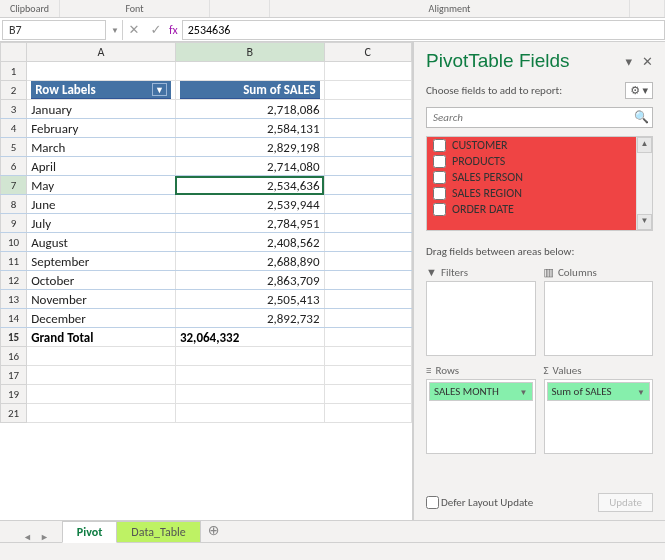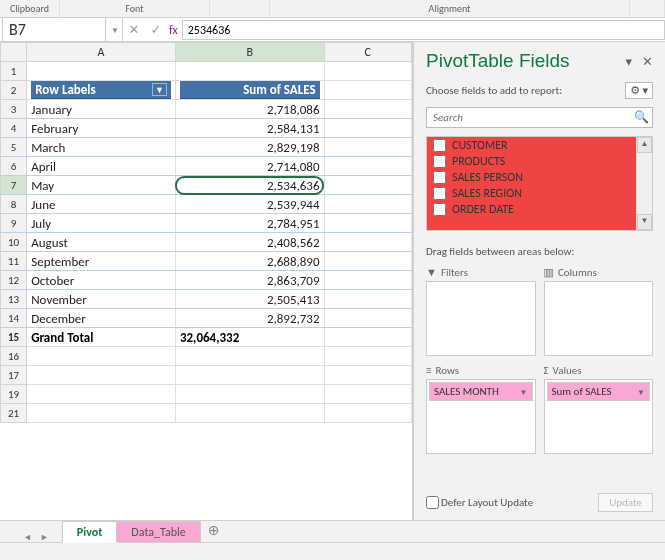--- a/index.html
+++ b/index.html
@@ -9,21 +9,21 @@
   .ribbon-labels { display: flex; height: 18px; background: #f3f2f1; border-bottom: 1px solid #d0d0d0; font-size: 10px; color: #606060; }
   .ribbon-labels div { border-right: 1px solid #e0e0e0; text-align: center; padding-top: 2px; }
   .rb1 { width: 60px; }
   .rb2 { width: 150px; }
   .rb3 { width: 60px; }
   .rb4 { flex: 1; }
   .rb5 { width: 35px; }
 
   
   .formula-row { display: flex; align-items: center; height: 24px; background: #fff; border-bottom: 1px solid #d0d0d0; }
-  .namebox { width: 104px; border: 1px solid #ccc; padding: 2px 6px; font-size: 16px; color: #333; background: #fff; margin: 0 2px; }
+  .namebox { width: 104px; border: 1px solid #ccc; padding: 2px 6px; font-size: 12px; color: #333; background: #fff; margin: 0 2px; }
   .namebox-arrow { color: #888; font-size: 8px; padding: 0 3px; }
   .fx-btn { width: 22px; text-align: center; color: #999; font-size: 13px; }
   .fx-lbl { color: #a21caf; padding: 0 4px 0 2px; font-size: 12px; }
   .formula-input { flex: 1; border: 1px solid #ccc; padding: 2px 5px; font-size: 12px; background: #fff; }
 
   .main { display: flex; height: 478px; }
 
   
   .sheet { flex: 1; background: #fff; border-right: 1px solid #d0d0d0; position: relative; }
   table.grid { border-collapse: collapse; width: 100%; }
@@ -38,21 +38,21 @@
 
   
   .pv-header { background: #4472a4; color: #fff; font-weight: bold; padding: 1px 4px; display: flex; align-items: center; justify-content: space-between; border-bottom: 1px solid #2f5496; }
   .pv-header-right { background: #4472a4; color: #fff; font-weight: bold; text-align: right; padding: 1px 4px; border-bottom: 1px solid #2f5496; }
   .pv-header .dd { color: #fff; font-size: 9px; border: 1px solid #9cb7d8; padding: 0 2px; background: #4472a4; }
   .pv-row td.label { color: #222; }
   .pv-row td.val { text-align: right; color: #222; }
   .pv-row td    { border-bottom: 1px solid #bcd0e6 !important; }
   .pv-total td { font-weight: bold; border-top: 1px solid #4472a4 !important; }
 
-  .active-cell { outline: 2px solid #217346; outline-offset: -2px; position: relative; border-radius: 9px; }
+  .active-cell { outline: 2px solid #217346; outline-offset: -2px; position: relative; }
 
   
   .pane { width: 252px; background: #f3f2f1; border-left: 1px solid #d0d0d0; padding: 4px 12px 8px 12px; display: flex; flex-direction: column; }
   .pane-title { display: flex; align-items: center; justify-content: space-between; margin: 4px 0 10px 0; gap: 36px; }
   .pane-title h2 { color: #0e7c42; font-weight: normal; font-size: 19px; font-family: "Segoe UI Light","Segoe UI",Arial; }
   .pane-title .tools { display: flex; gap: 10px; color: #666; }
   .pane-title .tools span { font-size: 13px; }
   .pane-sub { font-size: 11px; color: #555; display: flex; justify-content: space-between; align-items: center; margin-bottom: 8px; }
   .gear { border: 1px solid #bbb; padding: 1px 4px; font-size: 11px; background: #fff; color: #555; }
   .search { position: relative; margin-bottom: 8px; }
@@ -62,31 +62,31 @@
   .field-list .scroll { position: absolute; right: 0; top: 0; bottom: 0; width: 16px; background: #f0f0f0; border-left: 1px solid #ddd; }
   .field-list .scroll .up, .field-list .scroll .down { height: 16px; text-align: center; font-size: 8px; color: #666; background: #e8e8e8; border: 1px solid #ccc; }
   .field-list .scroll .down { position: absolute; bottom: 0; left: 0; right: 0; }
   .field-item { display: flex; align-items: center; gap: 6px; padding: 1px 6px; font-size: 12px; color: #333; }
   .field-item input { margin: 0; }
   .drag-label { font-size: 11px; color: #555; margin-bottom: 8px; }
   .areas { display: grid; grid-template-columns: 1fr 1fr; grid-template-rows: 90px 90px; gap: 8px; margin-bottom: 10px; }
   .area { display: flex; flex-direction: column; }
   .area-title { font-size: 11px; color: #666; display: flex; align-items: center; gap: 4px; margin-bottom: 2px; }
   .area-box { flex: 1; background: #fff; border: 1px solid #ccc; padding: 2px; }
-  .chip { background: #f9a8d4; border: 1px solid #ccc; font-size: 11px; padding: 2px 4px; display: flex; justify-content: space-between; align-items: center; color: #333; }
+  .chip { background: #86efac; border: 1px solid #ccc; font-size: 11px; padding: 2px 4px; display: flex; justify-content: space-between; align-items: center; color: #333; }
   .chip .dd { font-size: 8px; color: #666; }
   .defer-row { display: flex; justify-content: space-between; align-items: center; font-size: 11px; color: #555; margin-top: auto; }
   .defer-row label { display: flex; align-items: center; gap: 2px; }
   .btn-update { border: 1px solid #ccc; background: #f8f8f8; color: #bbb; padding: 2px 10px; font-size: 11px; }
 
   
   .tabs { height: 22px; background: #f3f2f1; border-top: 1px solid #d0d0d0; display: flex; align-items: flex-end; padding-left: 20px; }
   .tabs .nav { display: flex; gap: 2px; padding-right: 10px; align-items: center; color: #888; font-size: 9px; }
   .tabs .nav span { padding: 0 3px; }
-  .tab { padding: 3px 14px; font-size: 12px; border: 1px solid #ccc; border-bottom: none; background: #f9a8d4; color: #555; margin-right: -1px; }
+  .tab { padding: 3px 14px; font-size: 12px; border: 1px solid #ccc; border-bottom: none; background: #bef264; color: #555; margin-right: -1px; }
   .tab.active { background: #fff; color: #0e7c42; font-weight: bold; border-bottom: 1px solid #fff; position: relative; top: 1px; }
   .tab-plus { padding: 3px 8px; color: #888; font-size: 14px; }
 
   
   .status { height: 18px; background: #f3f2f1; border-top: 1px solid #d0d0d0; }
 </style>
 </head>
 <body>
 
 <div class="ribbon-labels">

